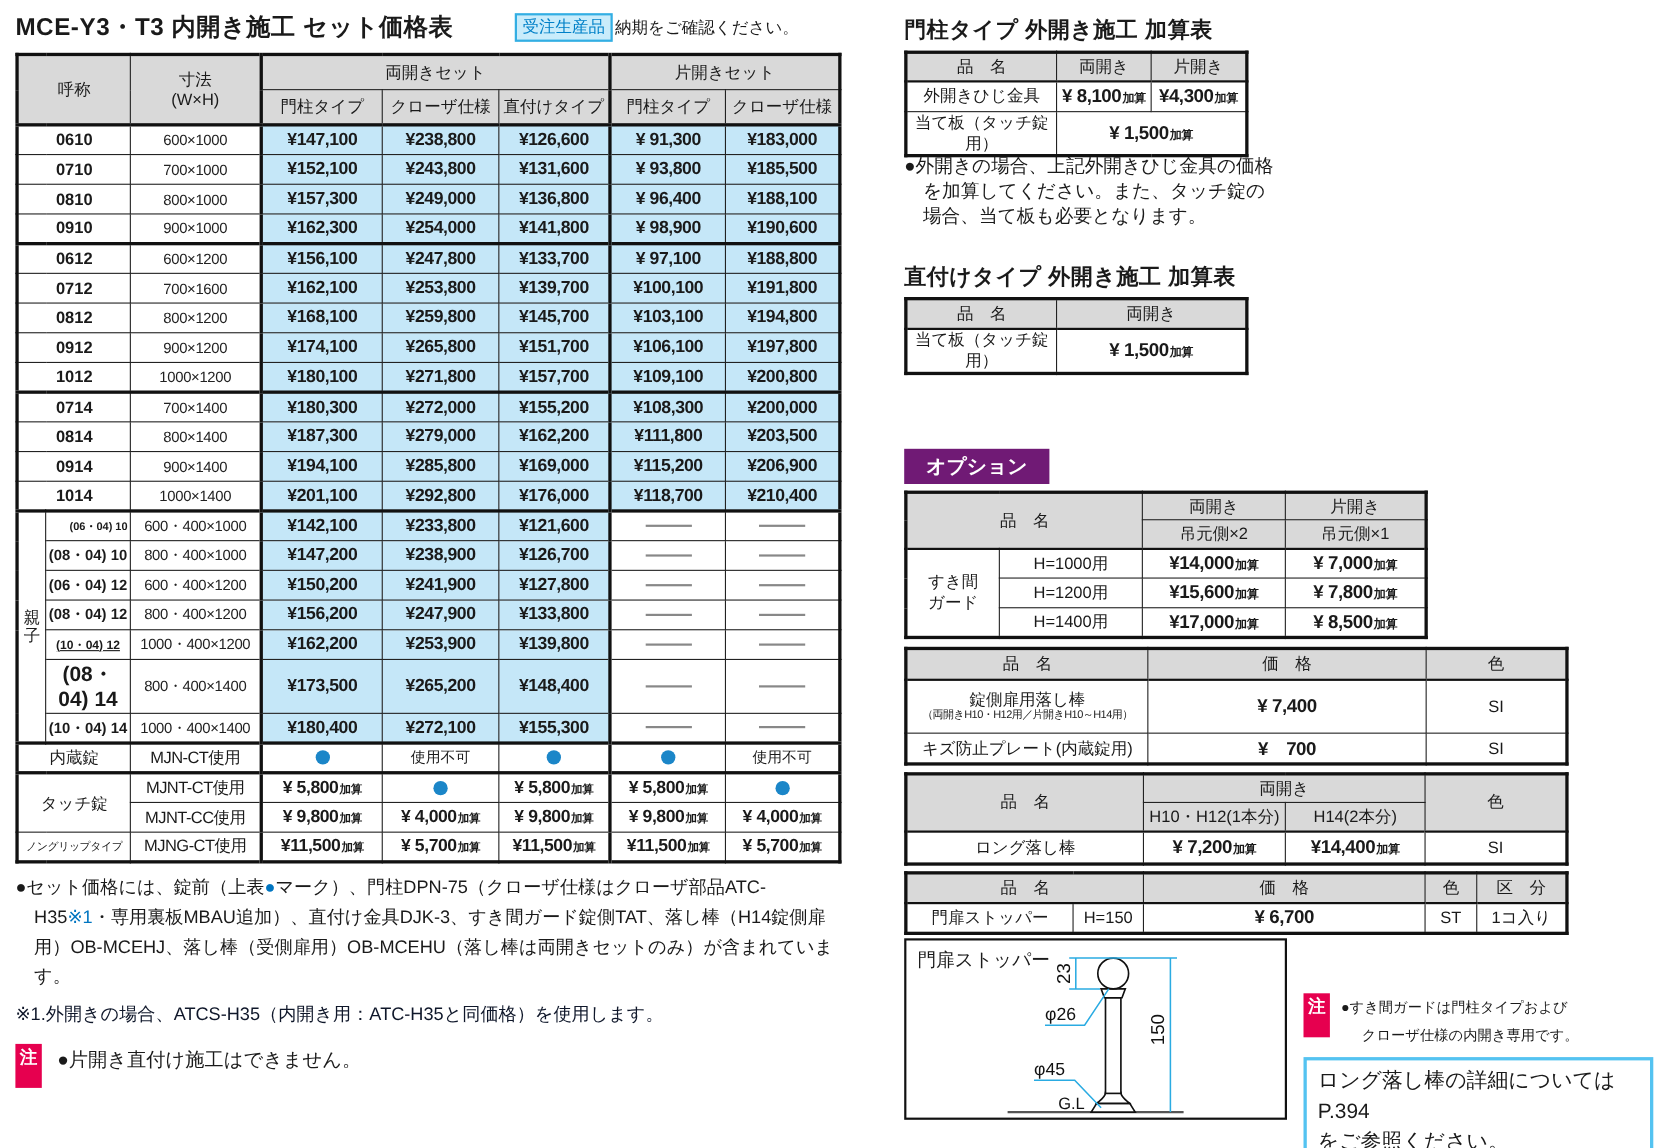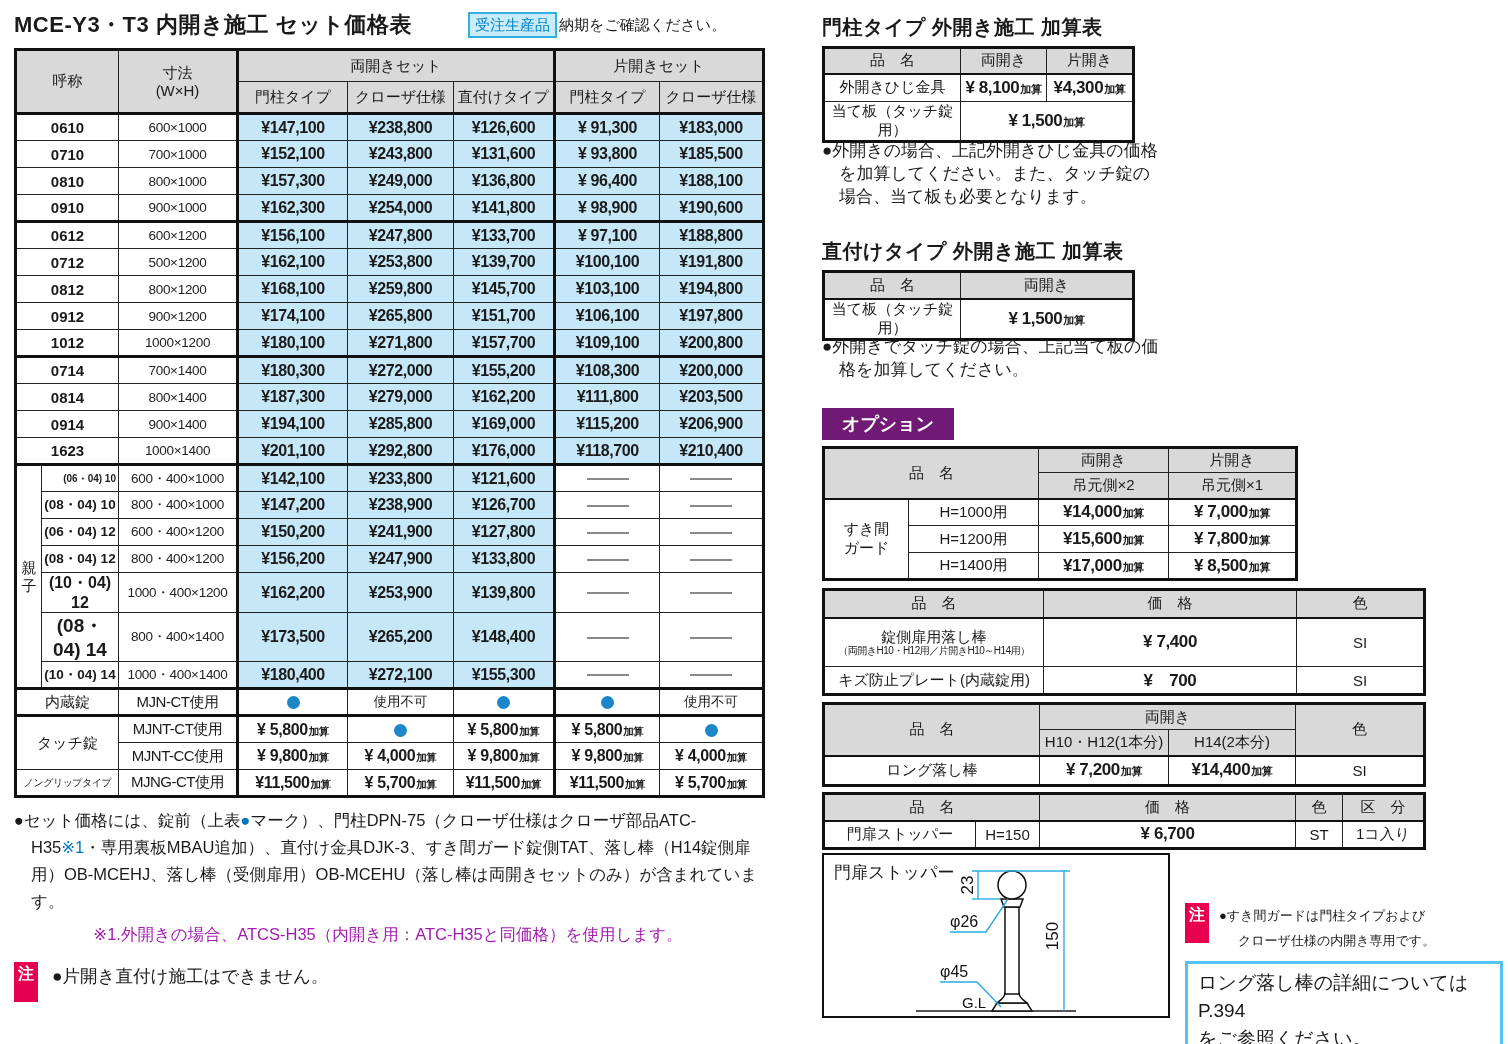--- a/index.html
+++ b/index.html
@@ -44,21 +44,21 @@
   .dot{display:inline-block;width:13px;height:13px;border-radius:50%;background:#1b86c8;vertical-align:middle;}
   .kasan{font-size:10.5px;font-weight:bold;margin-left:1px;}
   td.oyako-label{font-size:15px;line-height:1.15;background:#fff;}
   td.lock-label{font-size:15px;}
   td.sub-model{font-size:15px;letter-spacing:-0.5px;}
   td.nogrip{font-size:10px;letter-spacing:-0.5px;}
   .hdr2{line-height:1.15;font-size:15px;}
   
   #footnote-main{margin-top:9px;font-size:16.5px;line-height:27px;padding-left:17px;text-indent:-17px;width:748px;}
   .blue-t{color:#0075c1;}
-  #footnote-star{margin-top:9px;font-size:16.5px;color:#a21caf;text-align:center;}
+  #footnote-star{margin-top:9px;font-size:16.5px;color:#0f172a;}
   #left-note{margin-top:16px;display:flex;align-items:flex-start;}
   .note-badge{background:var(--notered);color:#fff;font-size:16px;font-weight:bold;
     width:24px;height:40px;display:inline-flex;justify-content:center;padding-top:2px;flex:none;}
   #left-note-text{font-size:17.5px;margin-left:14px;margin-top:2px;}
   
   #right-col{position:absolute;left:822px;top:8px;width:713px;height:1028px;}
   .rc{position:absolute;left:0;}
   .sec-title{font-size:20px;font-weight:bold;letter-spacing:0.5px;}
   .opt thead tr:last-child th,.opt thead th[rowspan]{border-bottom:2px solid #111;}
   .opt tbody td{background:#fff;font-size:15px;}
@@ -160,21 +160,21 @@
           <td class="code" colspan="2">0612</td>
           <td class="size">600×1200</td>
           <td class="price bl3">¥156,100</td>
           <td class="price">¥247,800</td>
           <td class="price">¥133,700</td>
           <td class="price bl3">¥ 97,100</td>
           <td class="price">¥188,800</td>
         </tr>
         <tr>
           <td class="code" colspan="2">0712</td>
-          <td class="size">500×1200</td>
+          <td class="size">700×1600</td>
           <td class="price bl3">¥162,100</td>
           <td class="price">¥253,800</td>
           <td class="price">¥139,700</td>
           <td class="price bl3">¥100,100</td>
           <td class="price">¥191,800</td>
         </tr>
         <tr>
           <td class="code" colspan="2">0812</td>
           <td class="size">800×1200</td>
           <td class="price bl3">¥168,100</td>
@@ -222,21 +222,21 @@
         <tr>
           <td class="code" colspan="2">0914</td>
           <td class="size">900×1400</td>
           <td class="price bl3">¥194,100</td>
           <td class="price">¥285,800</td>
           <td class="price">¥169,000</td>
           <td class="price bl3">¥115,200</td>
           <td class="price">¥206,900</td>
         </tr>
         <tr>
-          <td class="code" colspan="2">1623</td>
+          <td class="code" colspan="2">1014</td>
           <td class="size">1000×1400</td>
           <td class="price bl3">¥201,100</td>
           <td class="price">¥292,800</td>
           <td class="price">¥176,000</td>
           <td class="price bl3">¥118,700</td>
           <td class="price">¥210,400</td>
         </tr>
         <tr class="bt3">
           <td class="oyako-label" rowspan="7">
             <div>親</div>
@@ -271,21 +271,21 @@
         <tr>
           <td class="code" style="font-size: 13.5px;">(08・04) 12</td>
           <td class="size">800・400×1200</td>
           <td class="price bl3">¥156,200</td>
           <td class="price">¥247,900</td>
           <td class="price">¥133,800</td>
           <td class="dashcell bl3"><span class="dashline"></span></td>
           <td class="dashcell"><span class="dashline"></span></td>
         </tr>
         <tr>
-          <td class="code" style="font-size: 16px;">(10・04) 12</td>
+          <td class="code" style="font-size: 11px; text-decoration: underline;">(10・04) 12</td>
           <td class="size">1000・400×1200</td>
           <td class="price bl3">¥162,200</td>
           <td class="price">¥253,900</td>
           <td class="price">¥139,800</td>
           <td class="dashcell bl3"><span class="dashline"></span></td>
           <td class="dashcell"><span class="dashline"></span></td>
         </tr>
         <tr>
           <td class="code" style="font-size: 19px; text-align: center;">(08・04) 14</td>
           <td class="size">800・400×1400</td>
@@ -396,21 +396,20 @@
       </tr>
     </thead>
     <tbody>
       <tr style="height:29px">
         <td class="namecell">当て板（タッチ錠用）</td>
         <td class="pcr"><span class="val">¥ 1,500</span><span class="kasan">加算</span></td>
       </tr>
     </tbody>
   </table>
 
-  <div class="rc rnote" style="top:327px;width:340px">●外開きでタッチ錠の場合、上記当て板の価格を加算してください。</div>
 
   <div class="rc" style="top:400px">
     <span id="option-badge">オプション</span>
   </div>
 
   <table class="t opt rc" style="top:438px;width:473px">
     <colgroup>
         <col style="width:85px">
         <col style="width:130px">
         <col style="width:130px">

